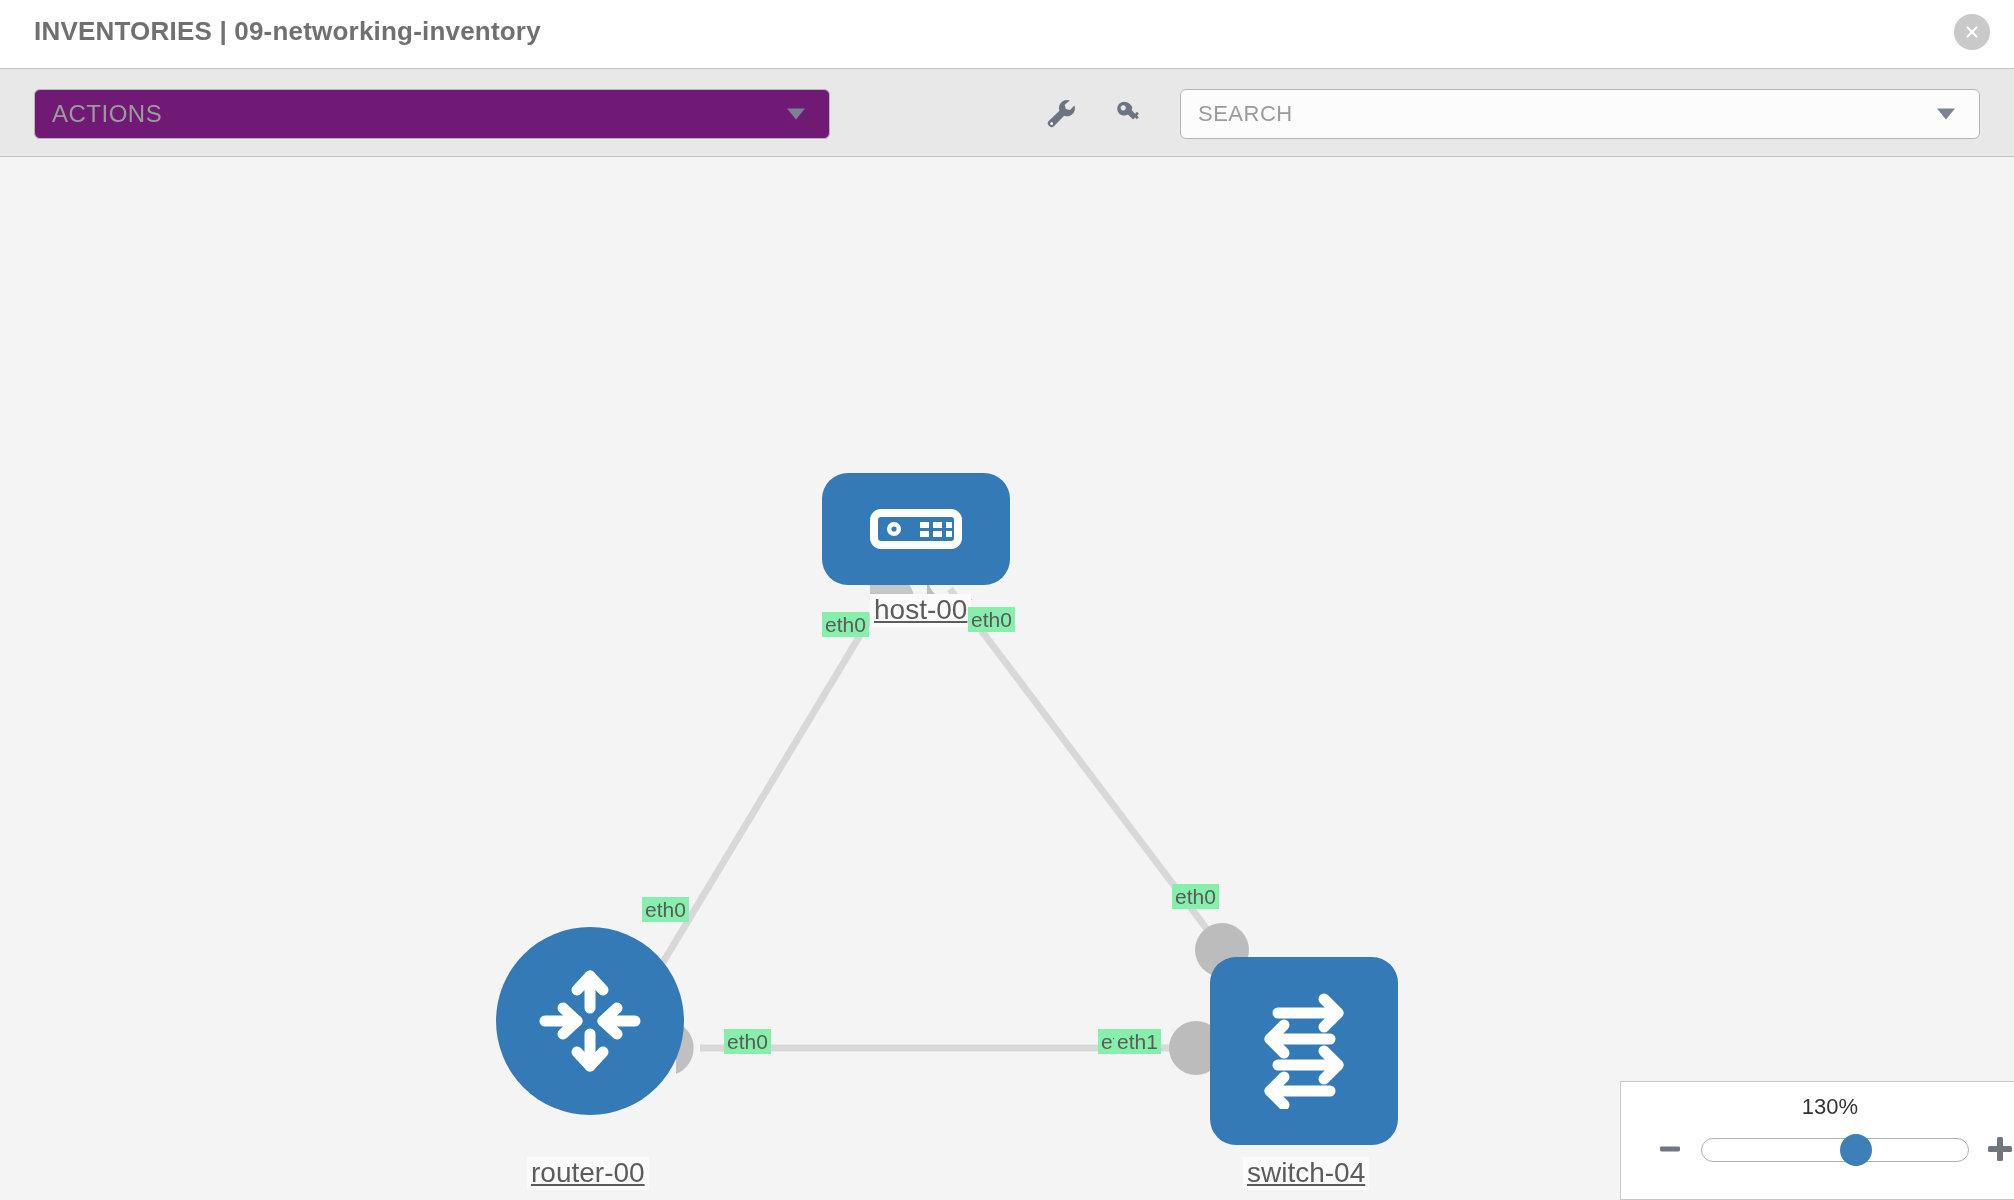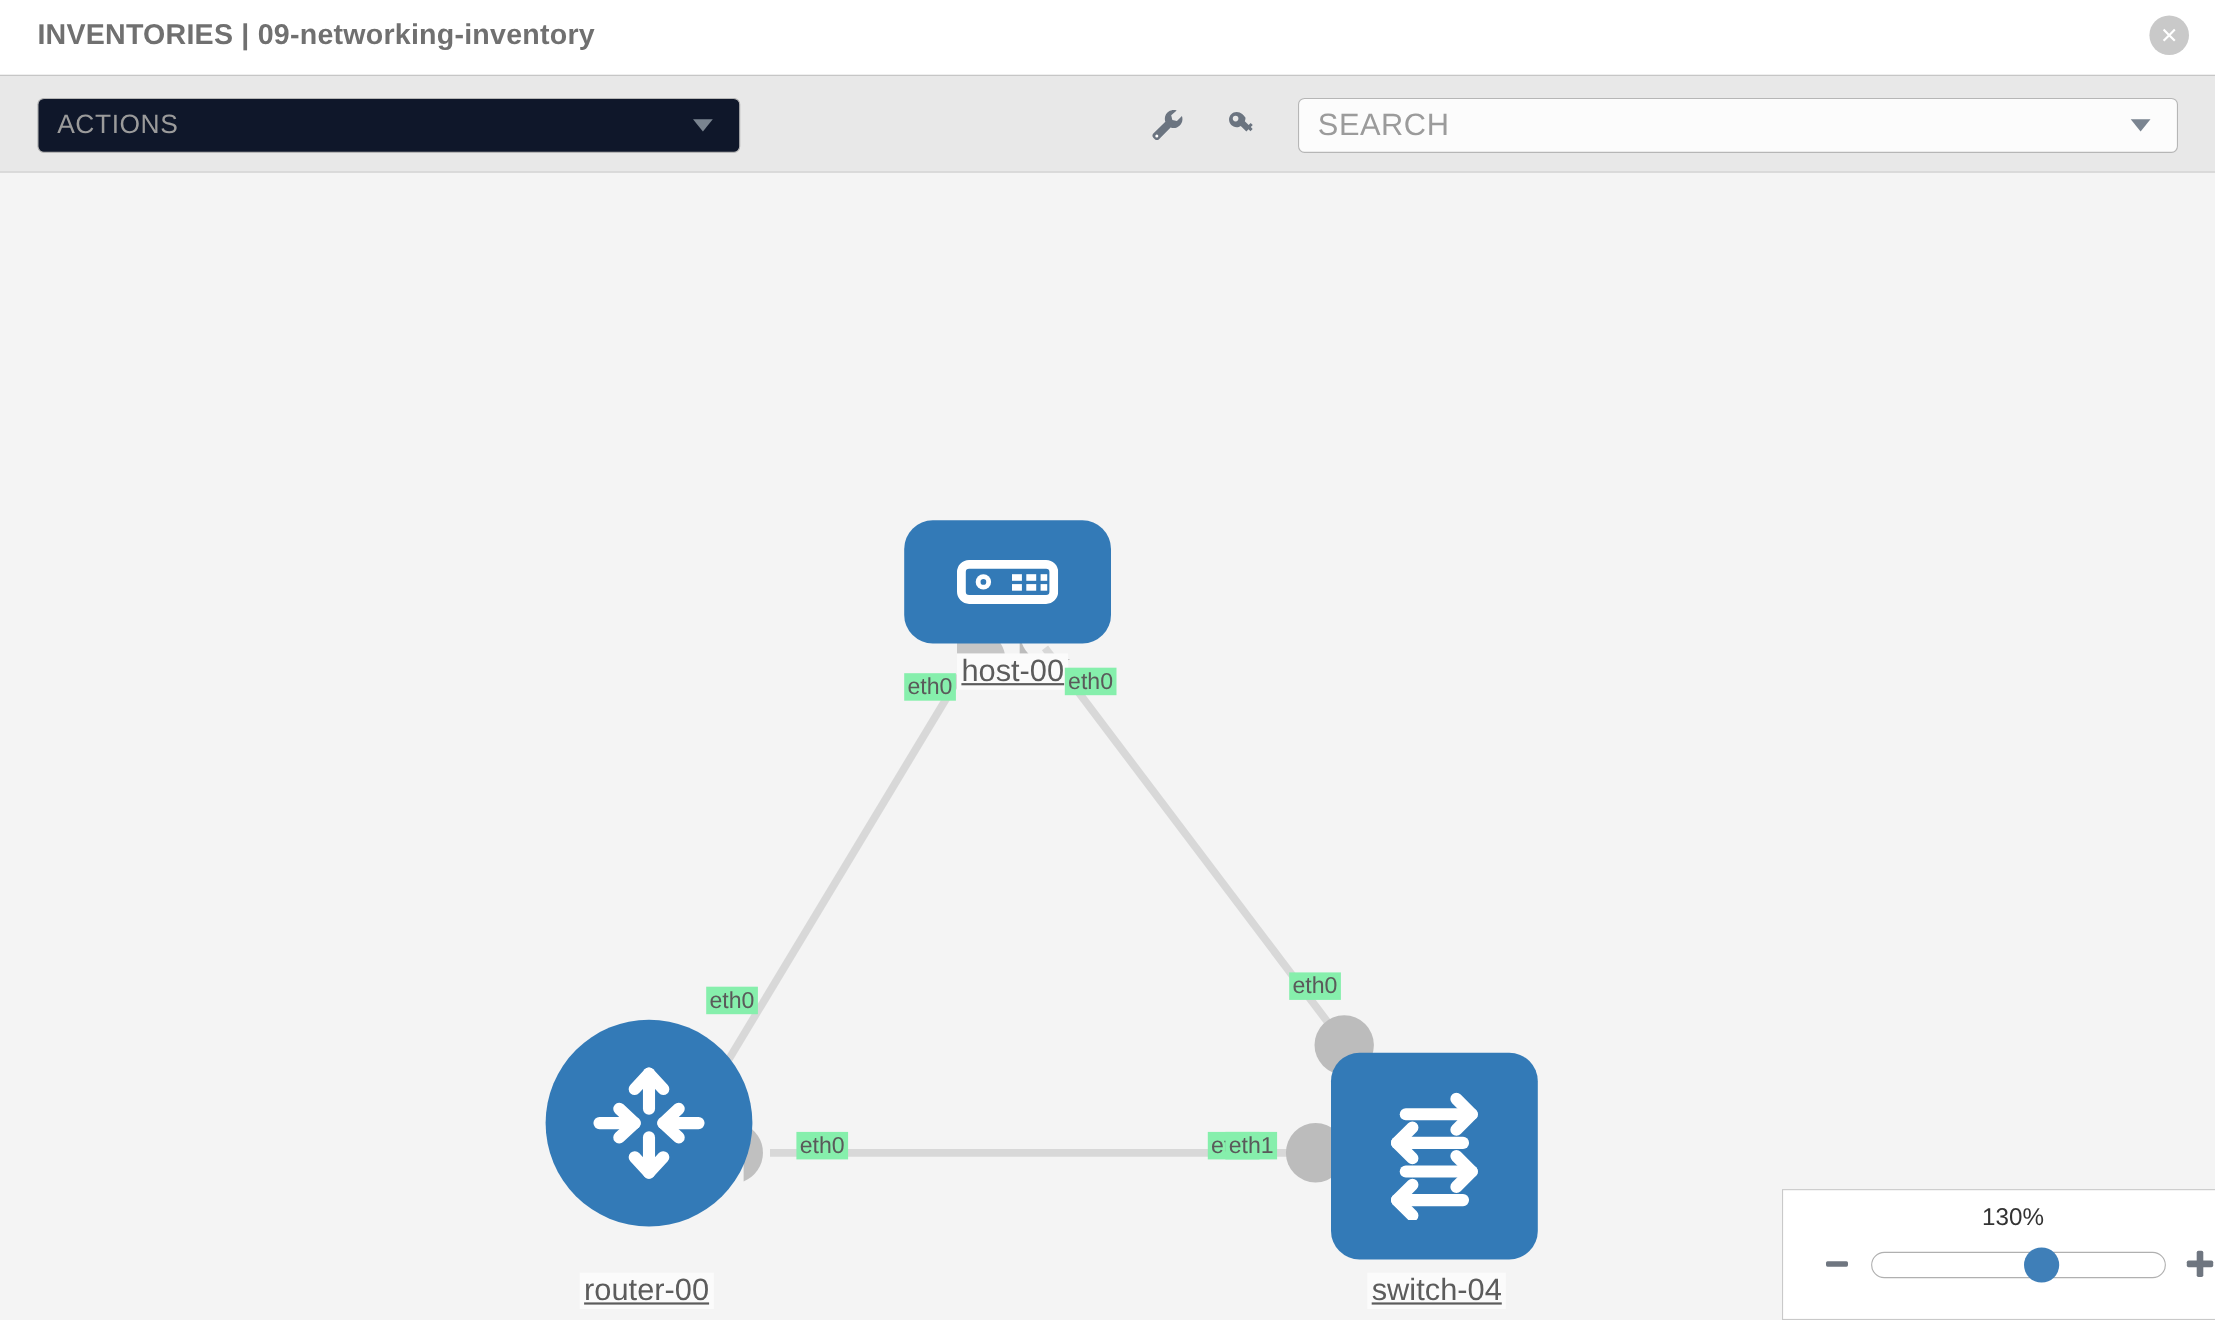--- a/index.html
+++ b/index.html
@@ -64,23 +64,23 @@
     height: 89px;
     background: #e8e8e8;
     border-top: 1px solid #c2c2c2;
     border-bottom: 1px solid #c2c2c2;
   }
 
   .actions-select {
     position: absolute;
     left: 34px;
     top: 20px;
-    width: 639px;
+    width: 796px;
     height: 50px;
-    background: #0f172a;
+    background: #701a75;
     border: 1px solid #b6b6b6;
     border-radius: 6px;
     display: flex;
     align-items: center;
     cursor: pointer;
   }
   .actions-label {
     margin-left: 17px;
     font-size: 24px;
     color: #9b9b9b;
@@ -118,21 +118,21 @@
     height: 50px;
     background: #fcfcfc;
     border: 1px solid #b6b6b6;
     border-radius: 6px;
     display: flex;
     align-items: center;
     cursor: text;
   }
   .search-label {
     margin-left: 17px;
-    font-size: 28px;
+    font-size: 22px;
     color: #9b9b9b;
     letter-spacing: 0.5px;
   }
 
   
   .canvas {
     position: absolute;
     left: 0; top: 157px;
     width: 2014px;
     height: 1043px;

